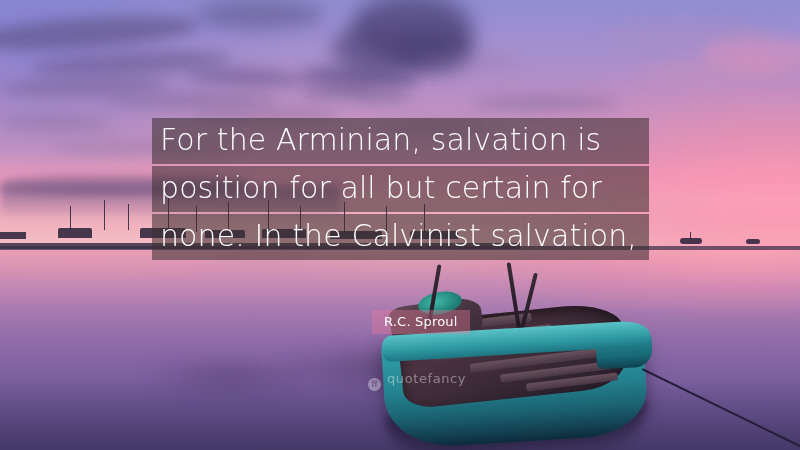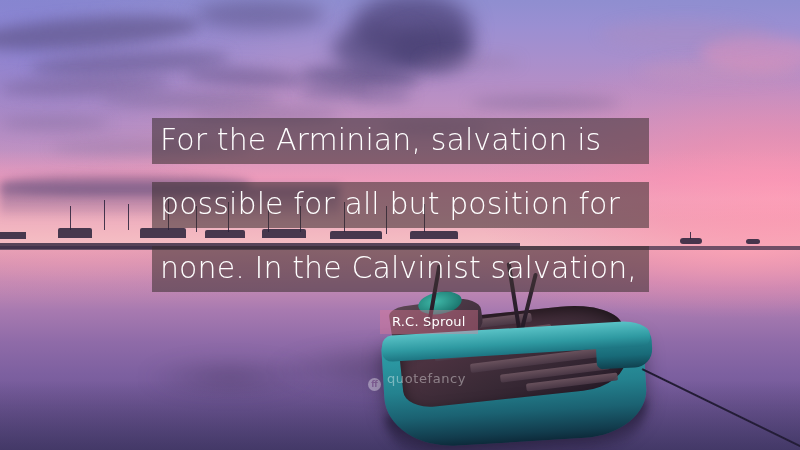--- a/index.html
+++ b/index.html
@@ -207,35 +207,35 @@
   .mooring-rope{
     position:absolute;left:282px;top:100px;width:230px;height:2px;
     background:linear-gradient(to right, rgba(25,20,40,.92), rgba(30,24,48,.80));
     transform:rotate(26deg);transform-origin:left center;
     border-radius:2px;filter:blur(.4px);
   }
 
   
   .quote{
     position:absolute;left:152px;top:118px;width:497px;
-    display:flex;flex-direction:column;gap:18px;
+    display:flex;flex-direction:column;gap:2px;
   }
   .qline{
     background:rgba(58,46,48,.56);
     color:#fff;
     font-size:30px;
     line-height:40px;
     font-weight:300;
     letter-spacing:.1px;
     padding:2px 8px 4px 8px;
     box-sizing:border-box;
     white-space:nowrap;
   }
   .author{
-    position:absolute;left:380px;top:310px;
+    position:absolute;left:372px;top:310px;
     background:rgba(232,120,150,.38);
     color:#fff;font-size:13px;line-height:24px;font-weight:400;
     padding:0 12px;letter-spacing:.2px;
   }
 
   
   .wm{
     position:absolute;left:368px;top:366px;
     display:flex;align-items:center;gap:6px;opacity:.42;
   }
@@ -335,21 +335,21 @@
     <div class="pole" style="left:72px;top:-4px;height:64px;transform:rotate(10deg);"></div>
     <div class="pole" style="left:152px;top:-6px;height:70px;transform:rotate(-9deg);"></div>
     <div class="pole" style="left:166px;top:4px;height:66px;transform:rotate(14deg);"></div>
     <div class="stern-block"></div>
     <div class="gunwale"></div>
     <div class="mooring-rope"></div>
   </div>
 
   <div class="quote">
     <div class="qline">For the Arminian, salvation is</div>
-    <div class="qline">possible for all but position for</div>
+    <div class="qline">position for all but certain for</div>
     <div class="qline">none. In the Calvinist salvation,</div>
   </div>
 
   <div class="author">R.C. Sproul</div>
 
   <div class="wm">
     <span class="wm-badge">ff</span>
     <span class="wm-text">quotefancy</span>
   </div>
 

